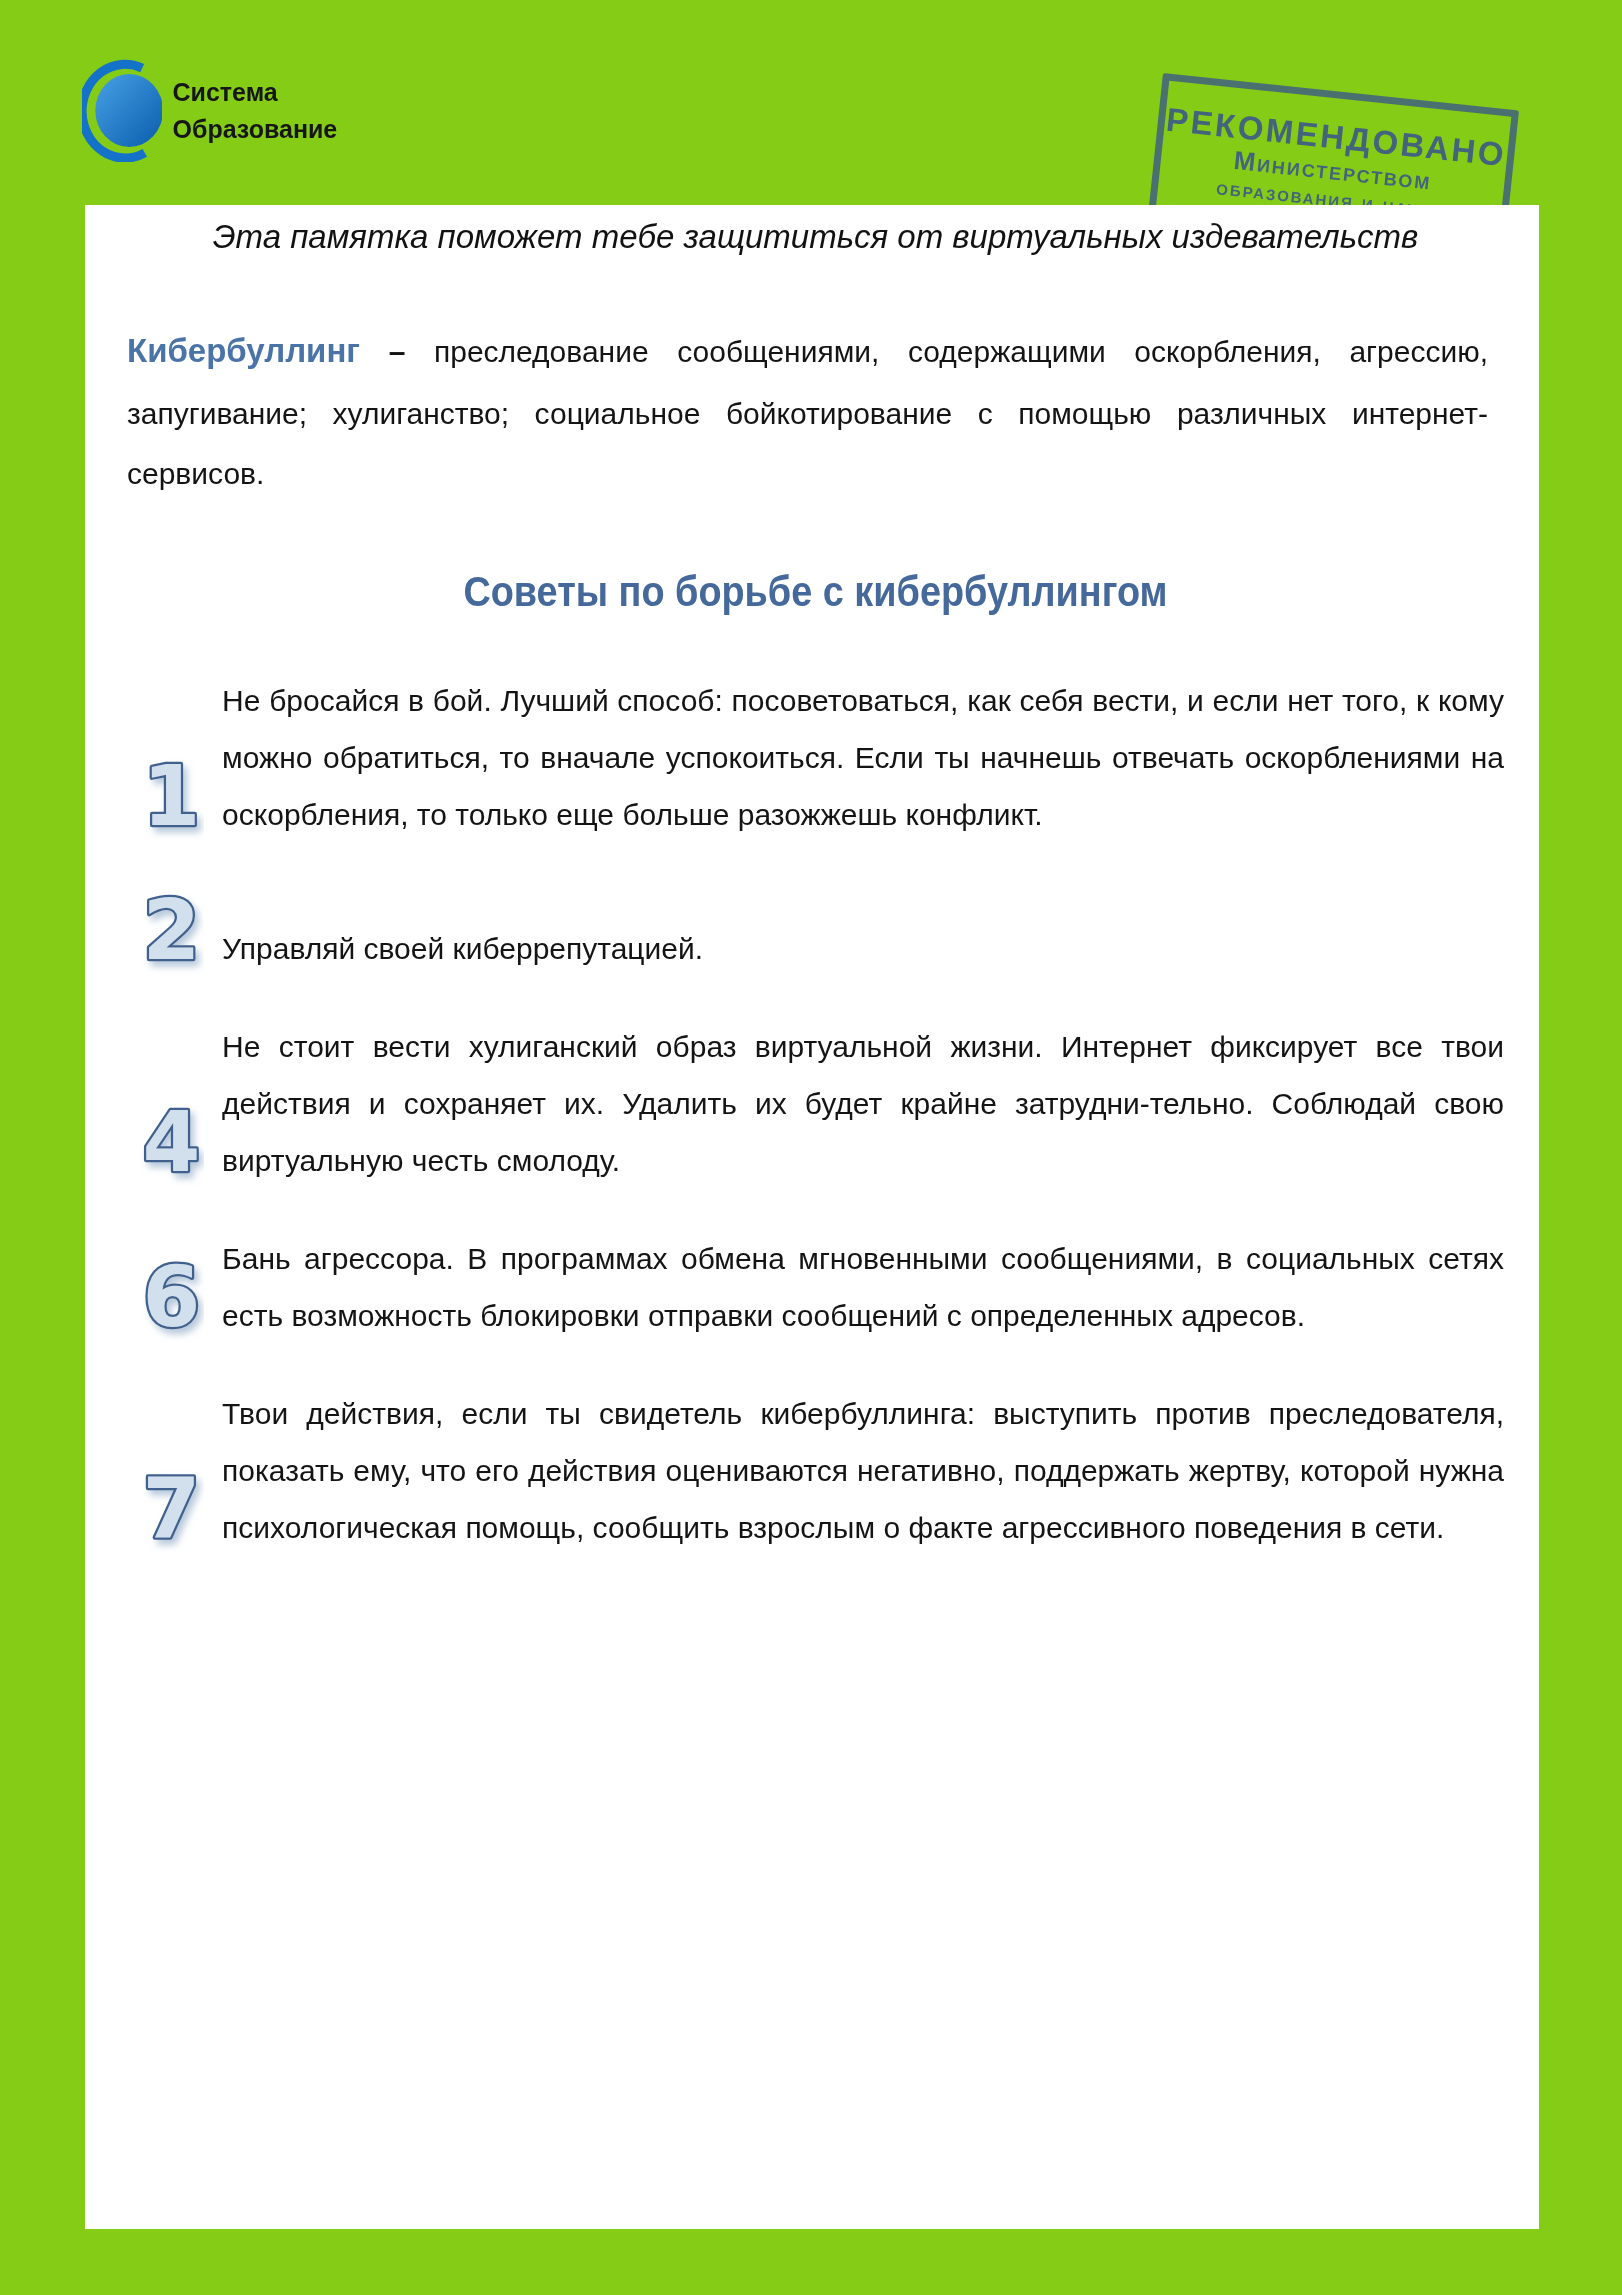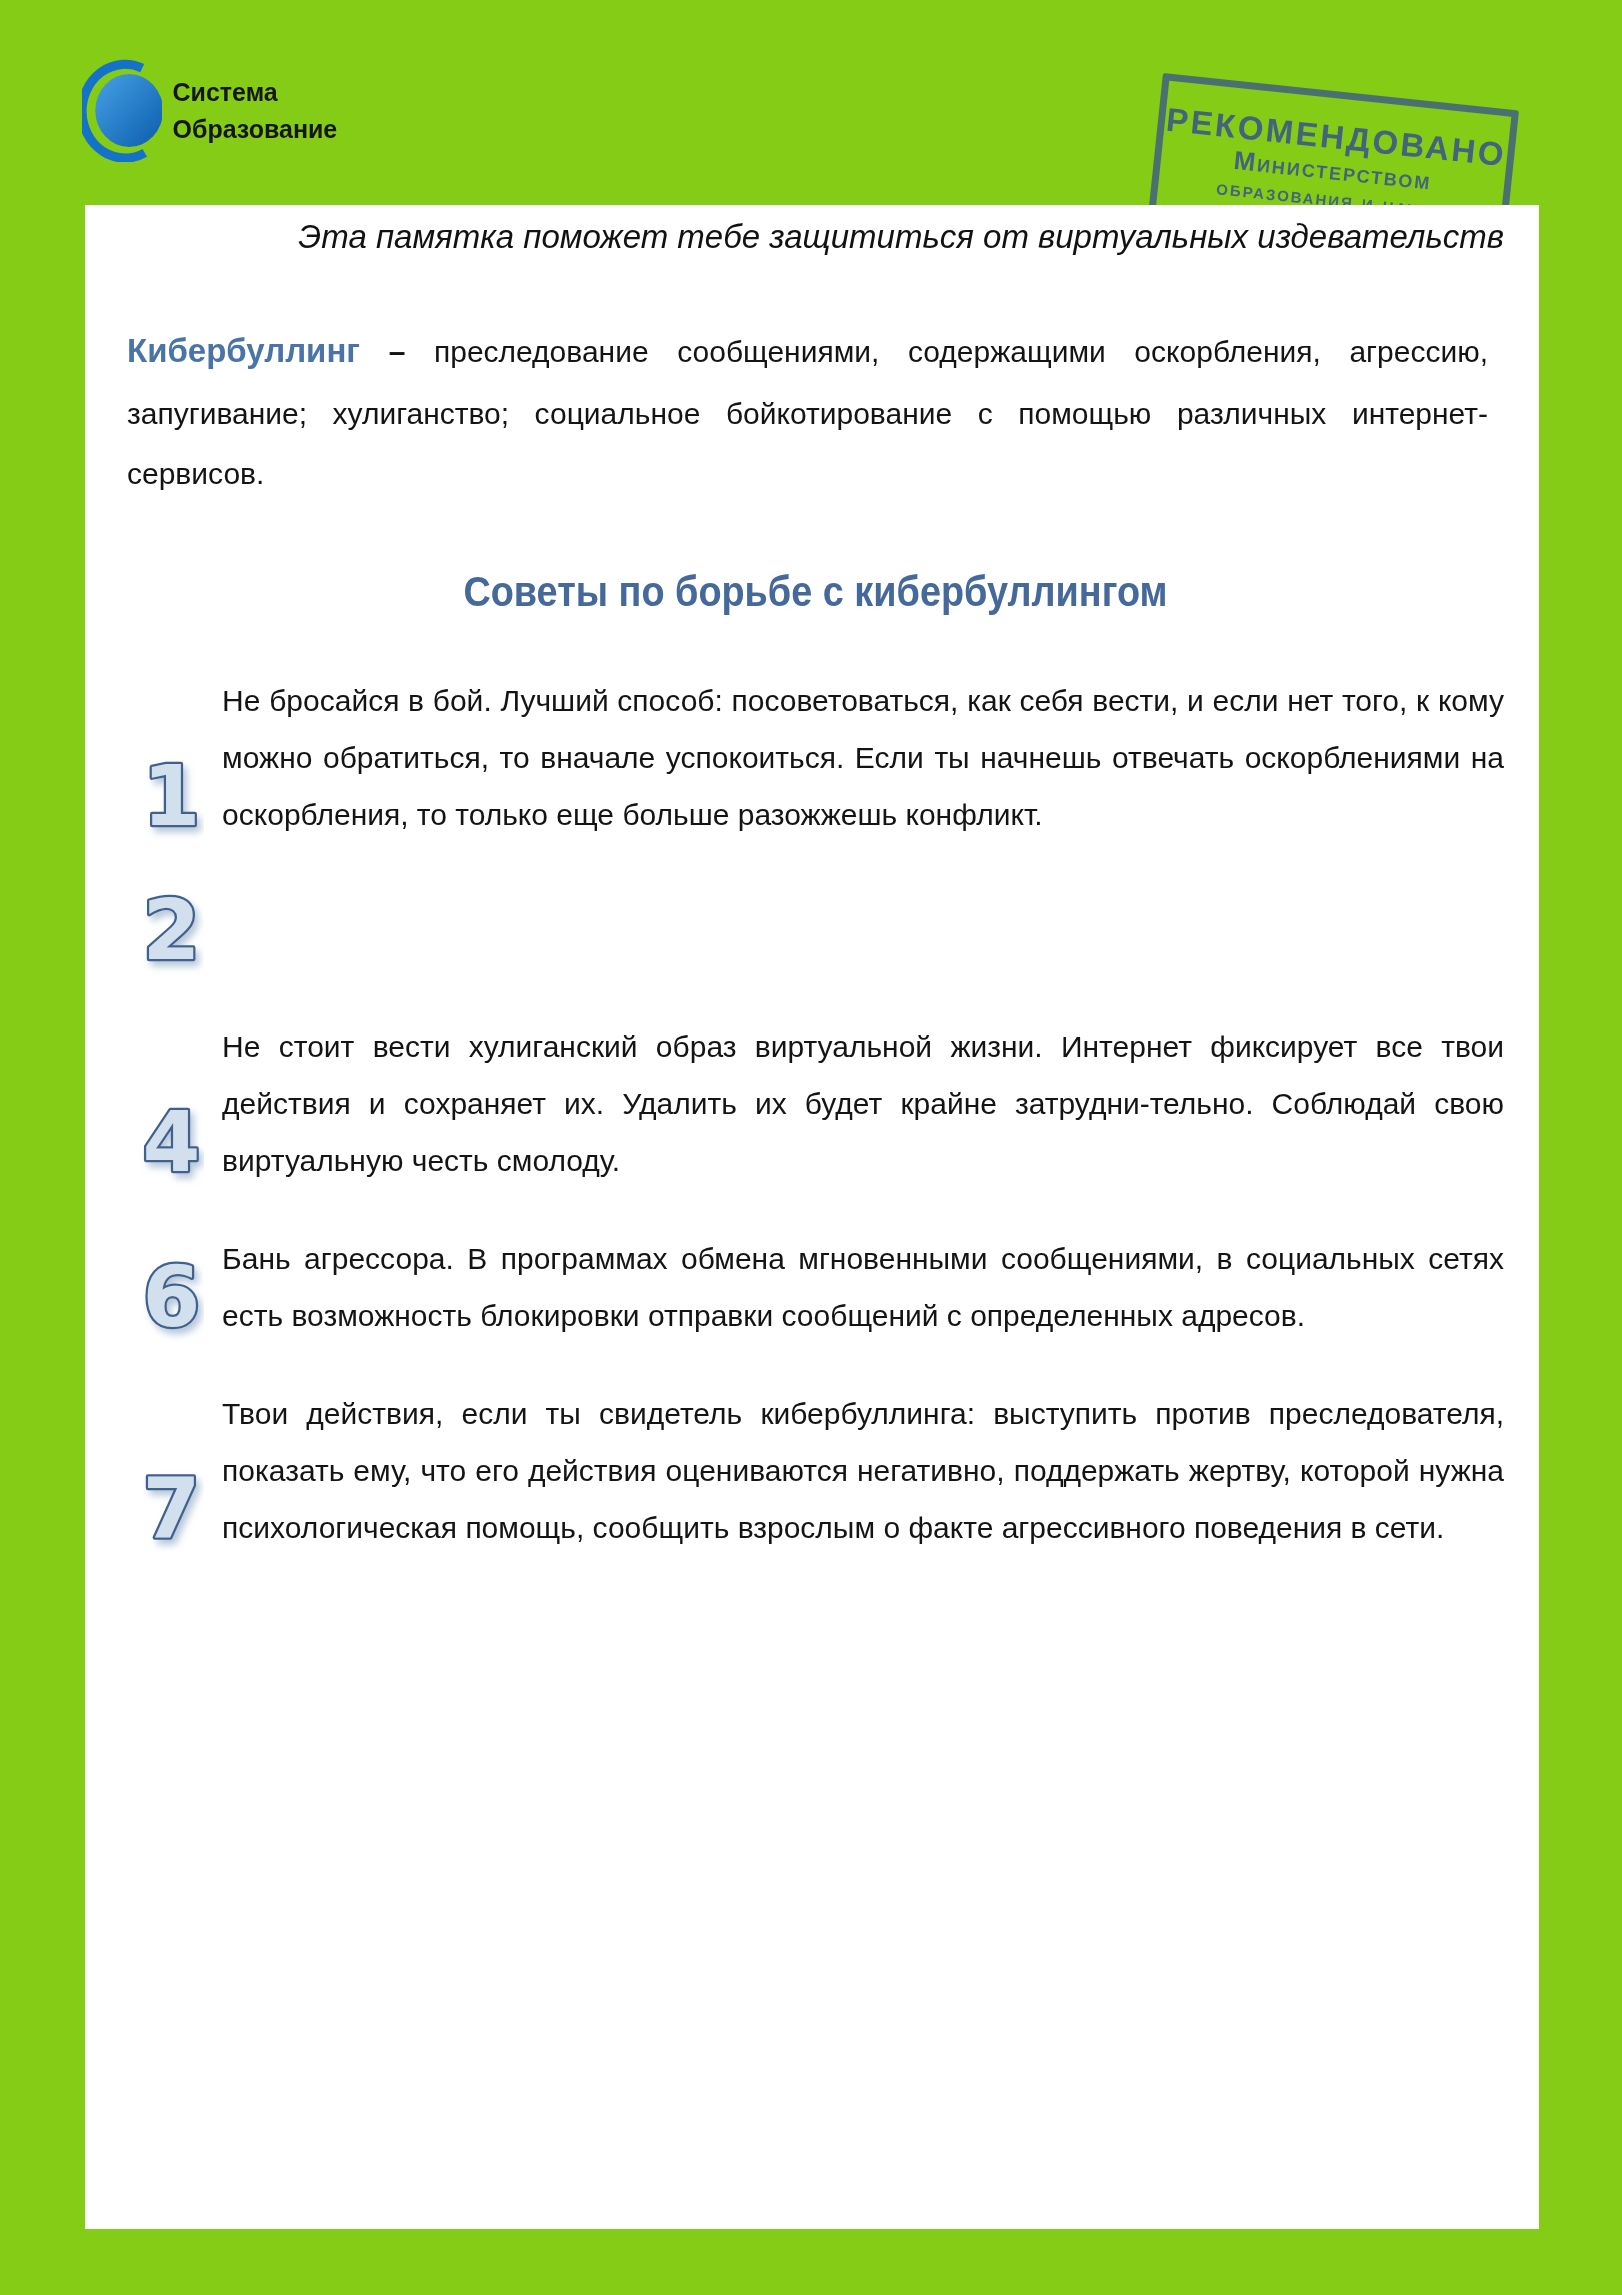--- a/index.html
+++ b/index.html
@@ -108,21 +108,21 @@
     position: absolute;
     left: 0; top: 0; right: 0; bottom: 0;
     background: linear-gradient(to bottom,
       rgba(255,255,255,0.30) 0%,
       rgba(255,255,255,0.85) 55%,
       #ffffff 100%);
   }
 
   .subtitle {
     margin: 10.5px 0 0 0;
-    text-align: right;
+    text-align: center;
     font-style: italic;
     font-size: 33px;
     line-height: 1.3;
     color: #121212;
   }
 
   
   .definition {
     margin: 60px 16px 0 0;
     font-size: 30px;
@@ -228,20 +228,21 @@
         </span>
         <p class="tip-text">Не бросайся в бой. Лучший способ: посоветоваться, как себя вести, и если нет того, к кому можно обратиться, то вначале успокоиться. Если ты начнешь отвечать оскорблениями на оскорбления, то только еще больше разожжешь конфликт.</p>
       </li>
 
       <li class="tip">
         <span class="tip-badge">
           <svg width="65" height="98" viewBox="0 0 100 150">
             <text x="50" y="122" text-anchor="middle" font-family="DejaVu Sans, sans-serif" font-size="128" font-weight="bold" fill="#d2e0ee" stroke="#41618e" stroke-width="7" stroke-linejoin="round" paint-order="stroke" filter="url(#num-shadow)">2</text>
           </svg>
         </span>
+        <p class="tip-text">Управляй своей киберрепутацией.</p>
       </li>
 
 
       <li class="tip">
         <span class="tip-badge">
           <svg width="65" height="98" viewBox="0 0 100 150">
             <text x="50" y="122" text-anchor="middle" font-family="DejaVu Sans, sans-serif" font-size="128" font-weight="bold" fill="#d2e0ee" stroke="#41618e" stroke-width="7" stroke-linejoin="round" paint-order="stroke" filter="url(#num-shadow)">4</text>
           </svg>
         </span>
         <p class="tip-text">Не стоит вести хулиганский образ виртуальной жизни. Интернет фиксирует все твои действия и сохраняет их. Удалить их будет крайне затрудни-тельно. Соблюдай свою виртуальную честь смолоду.</p>

